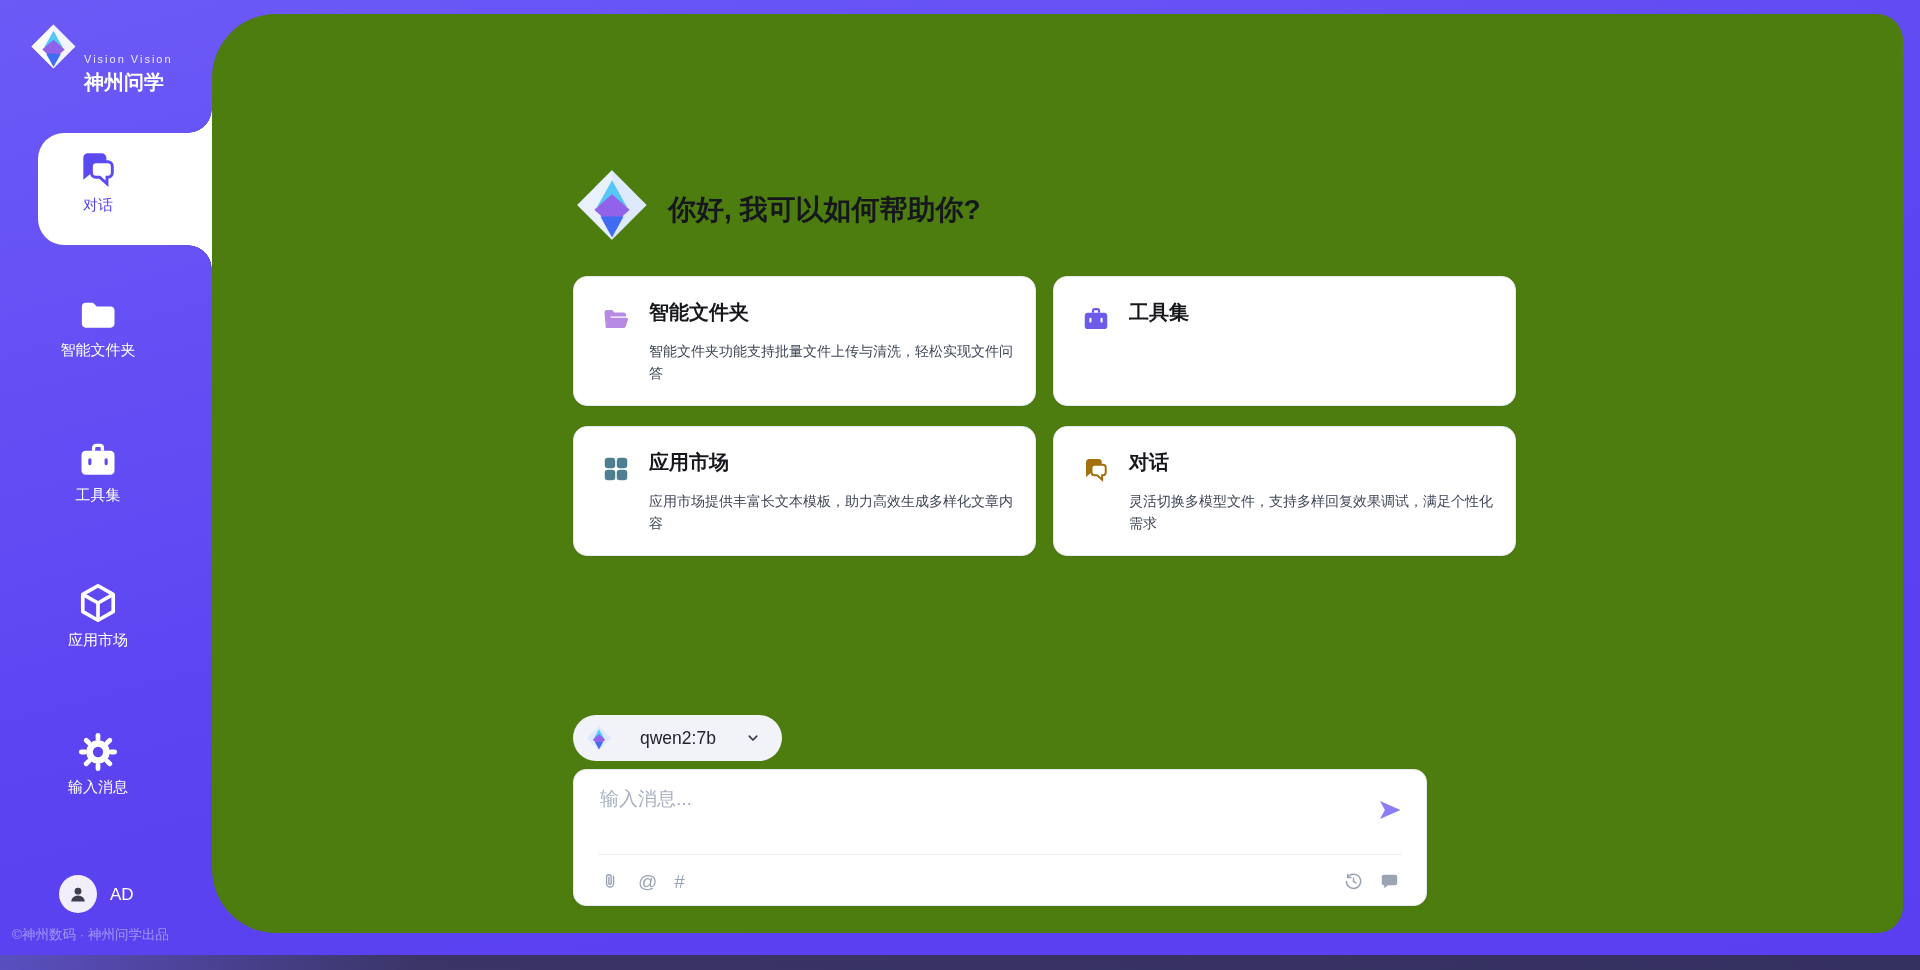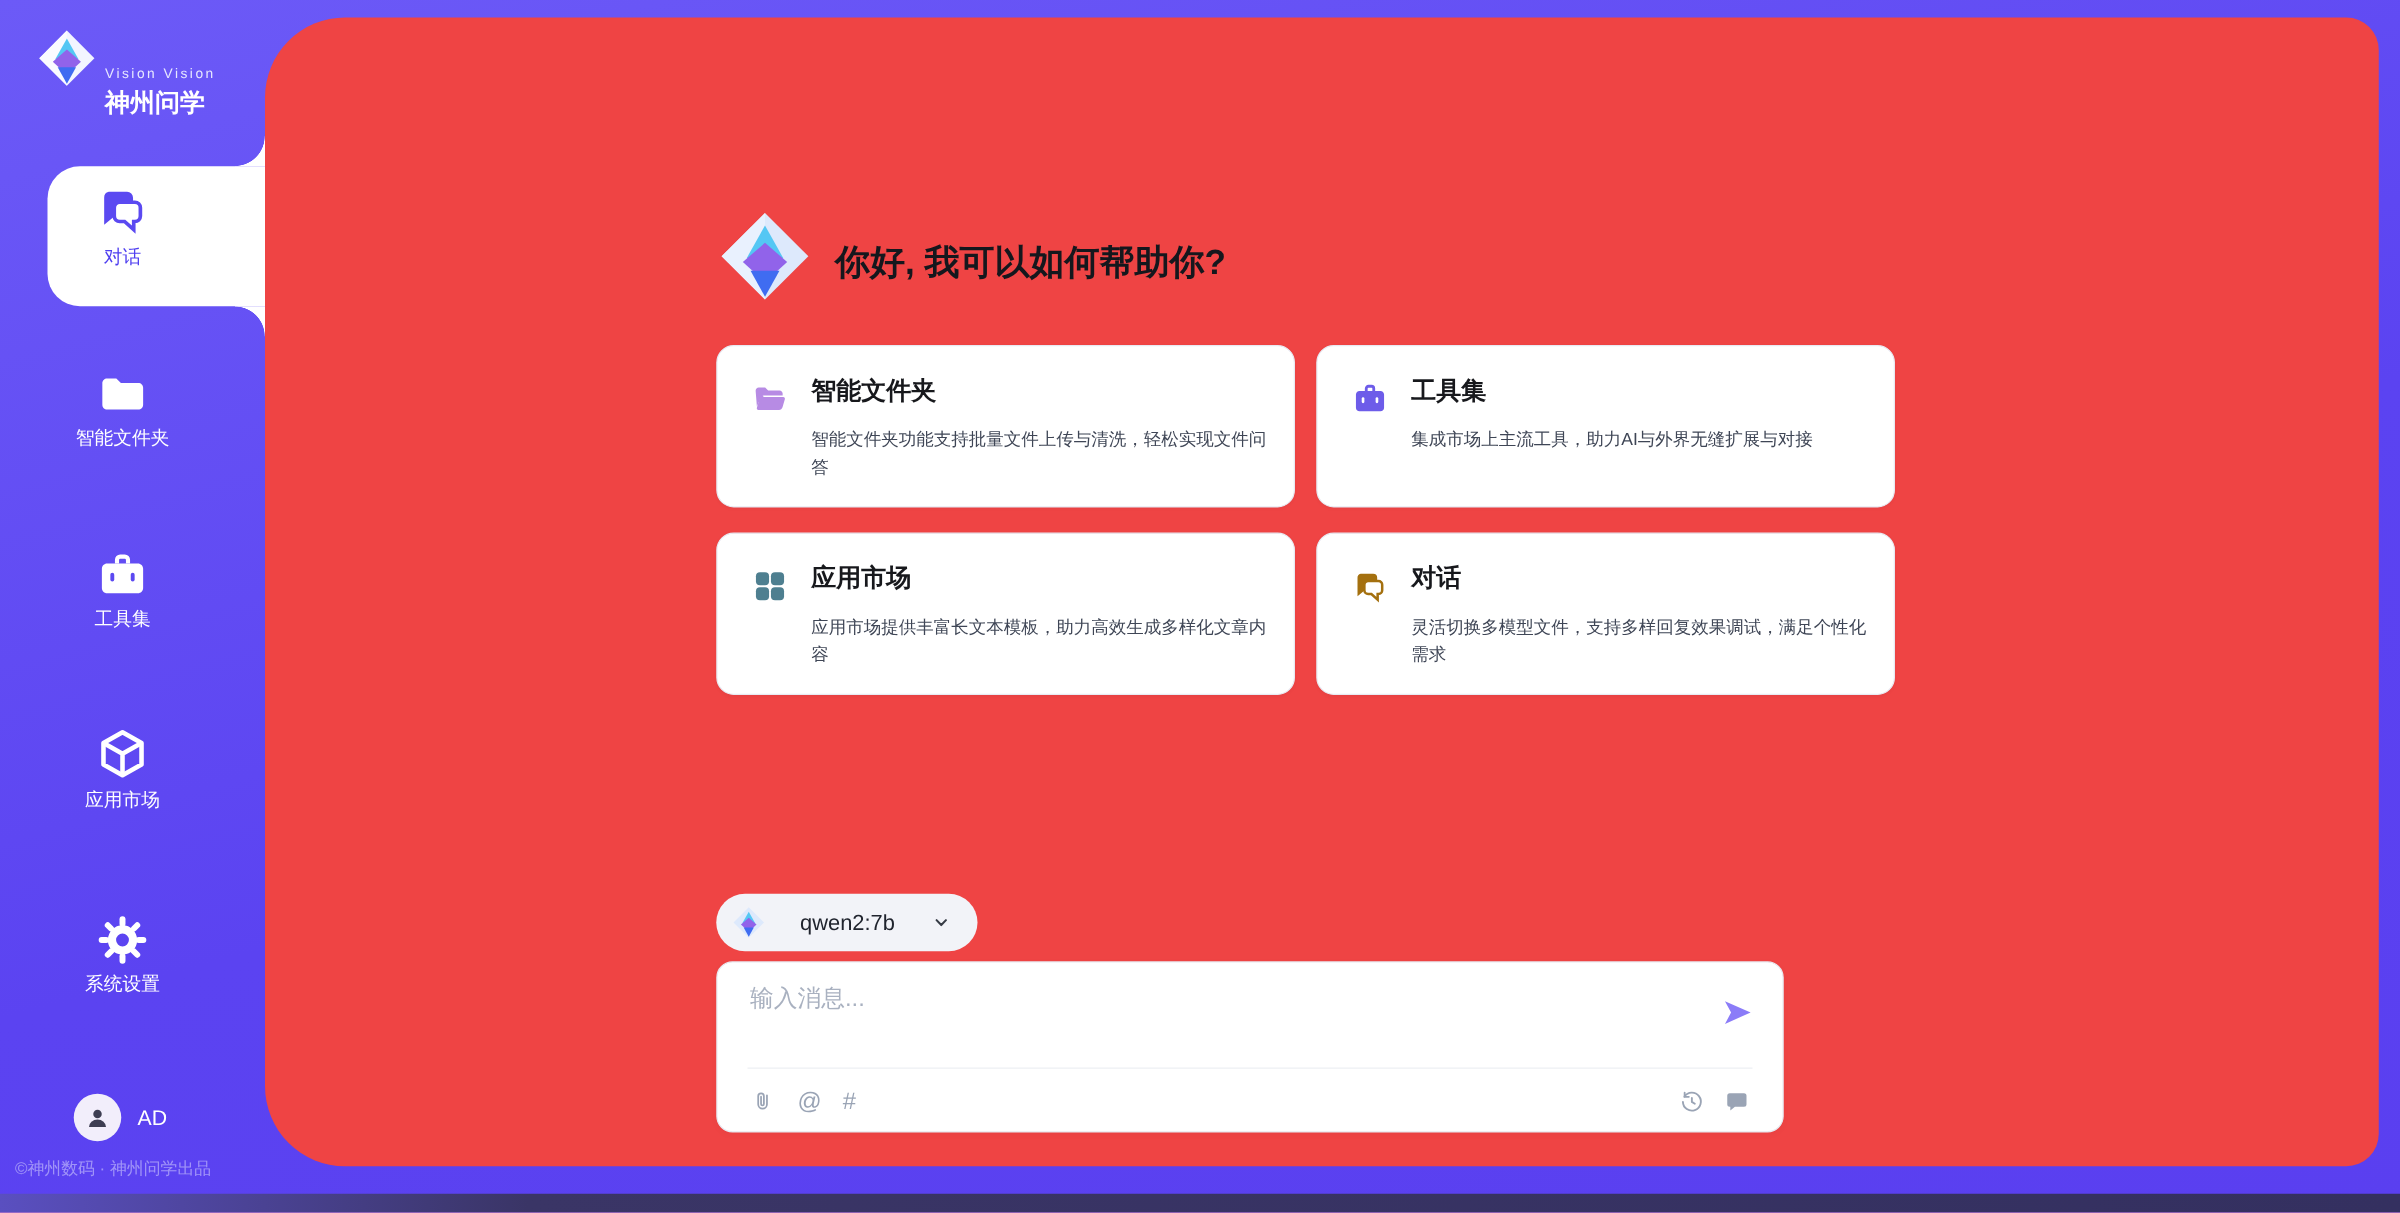--- a/index.html
+++ b/index.html
@@ -11,21 +11,21 @@
   }
   .abs { position:absolute; }
   svg { display:block; }
 
   
   .bottom-bar { left:0; right:0; bottom:0; height:15px;
     background:linear-gradient(90deg,#5a4fc0 0%,#3a3566 22%,#343060 100%); }
 
   
   .panel { left:212px; top:14px; right:17px; bottom:37px;
-    background:#ef4444; border-radius:64px 26px 26px 64px; }
+    background:#4d7c0f; border-radius:64px 26px 26px 64px; }
 
   
   .brand-logo { left:30px; top:23px; width:47px; height:47px; }
   .brand-title { left:84px; top:28px; font-size:20px; font-weight:700; color:#ffffff;margin-top:41px; }
   .brand-subtitle { left:84px; top:53px; font-size:11px; letter-spacing:2px; color:#e7e8ff; }
 
   .tab-bg { left:38px; top:133px; width:174px; height:112px; background:#fff;
     border-radius:26px 0 0 26px; }
   .flare-top { left:188px; top:109px; width:24px; height:24px;
     background:radial-gradient(circle at 0 0, rgba(0,0,0,0) 23.5px, #fff 24px); }
@@ -105,21 +105,20 @@
     </div>
 
     <div class="abs card c1">
       <svg class="card-icon" viewBox="0 0 24 24">
         <path d="M5.3 7h13.4c1.3 0 2.3 1 2.3 2.3v8.4c0 1.3-1 2.3-2.3 2.3H5.3c-1.3 0-2.3-1-2.3-2.3V9.3C3 8 4 7 5.3 7z" fill="currentColor"></path>
         <path d="M9.6 7V5.4C9.6 4.6 10.2 4 11 4h2c.8 0 1.4.6 1.4 1.4V7" fill="none" stroke="currentColor" stroke-width="1.8"></path>
         <rect x="6.7" y="11" width="1.7" height="3.8" rx=".85" fill="var(--slot,#fff)"></rect>
         <rect x="15.6" y="11" width="1.7" height="3.8" rx=".85" fill="var(--slot,#fff)"></rect>
       </svg>
       <div class="card-title">工具集</div>
-      <div class="card-desc">集成市场上主流工具，助力AI与外界无缝扩展与对接</div>
     </div>
 
     <div class="abs card c2">
       <svg class="card-icon" viewBox="0 0 24 24" fill="currentColor">
         <rect x="3" y="3" width="8.4" height="8.4" rx="2.6"></rect>
         <rect x="12.6" y="3" width="8.4" height="8.4" rx="2.6"></rect>
         <rect x="3" y="12.6" width="8.4" height="8.4" rx="2.6"></rect>
         <rect x="12.6" y="12.6" width="8.4" height="8.4" rx="2.6"></rect>
       </svg>
       <div class="card-title">应用市场</div>
@@ -230,21 +229,21 @@
     <path fill-rule="evenodd" d="M12 5.6a6.4 6.4 0 1 0 0 12.8 6.4 6.4 0 0 0 0-12.8zm0 3.6a2.8 2.8 0 1 1 0 5.6 2.8 2.8 0 0 1 0-5.6z"></path>
     <rect x="10.7" y="1.6" width="2.6" height="4.6" rx="1.3"></rect>
     <rect x="10.7" y="1.6" width="2.6" height="4.6" rx="1.3" transform="rotate(45 12 12)"></rect>
     <rect x="10.7" y="1.6" width="2.6" height="4.6" rx="1.3" transform="rotate(90 12 12)"></rect>
     <rect x="10.7" y="1.6" width="2.6" height="4.6" rx="1.3" transform="rotate(135 12 12)"></rect>
     <rect x="10.7" y="1.6" width="2.6" height="4.6" rx="1.3" transform="rotate(180 12 12)"></rect>
     <rect x="10.7" y="1.6" width="2.6" height="4.6" rx="1.3" transform="rotate(225 12 12)"></rect>
     <rect x="10.7" y="1.6" width="2.6" height="4.6" rx="1.3" transform="rotate(270 12 12)"></rect>
     <rect x="10.7" y="1.6" width="2.6" height="4.6" rx="1.3" transform="rotate(315 12 12)"></rect>
   </svg>
-  <div class="nav-label" style="top:778px">系统设置</div>
+  <div class="nav-label" style="top:778px">输入消息</div>
 </div>
 
 <div class="abs avatar">
   <svg width="24" height="24" viewBox="0 0 24 24">
     <circle cx="12" cy="9.2" r="3.4" fill="#3e3e52"></circle>
     <path d="M5.2 19.6a6.8 6 0 0 1 13.6 0z" fill="#3e3e52"></path>
   </svg>
 </div>
 <div class="abs user-name">AD</div>
 <div class="abs side-footer">©神州数码 · 神州问学出品</div>

